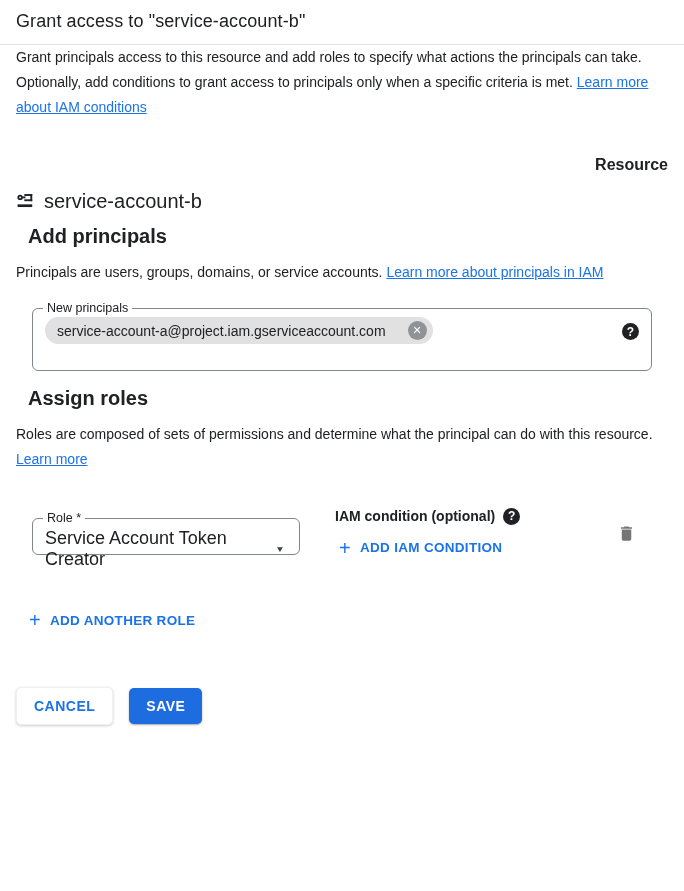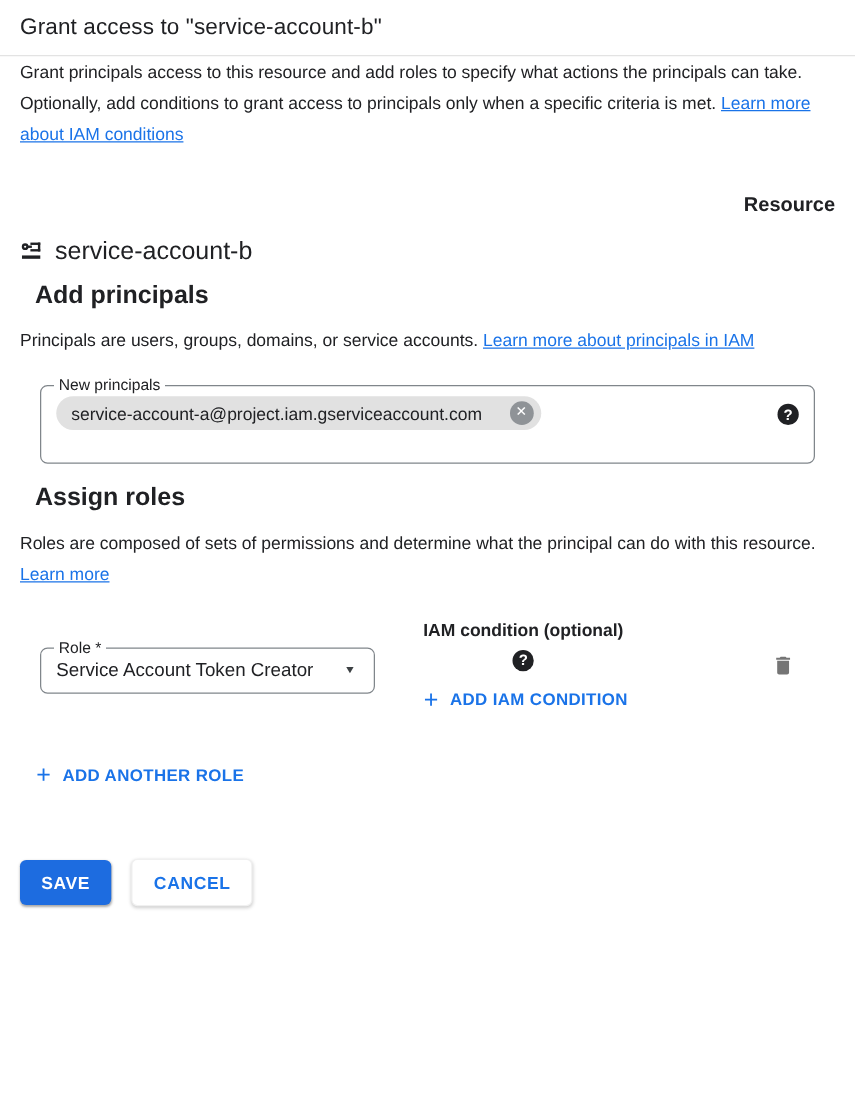--- a/index.html
+++ b/index.html
@@ -61,26 +61,26 @@
     flex: none;
   }
   .principals-body .help-badge { margin-left: auto; margin-top: 6px; }
 
   .mt-assign { margin-top: 42px; }
 
   .role-row { display: flex; align-items: center; margin-top: 23px; }
   .role-col1 { width: 300px; flex: none; }
   .role-select { height: 44px; cursor: pointer; }
   .role-select-body { display: flex; align-items: center; padding: 3px 0 0; }
-  .role-value { font-size: 15px; color: #202124; }
+  .role-value { font-size: 18px; color: #202124; }
   .dd-arrow { margin-left: auto; font-size: 10px; color: #3c4043; transform: scaleY(.85); padding-right: 2px; }
   .role-desc { margin: 9px 0 0; padding-left: 10px; font-size: 13px; line-height: 19px; color: #5f6368; width: 290px; }
 
   .role-col2 { margin-left: 19px; }
-  .cond-label-row { display: flex; align-items: center; gap: 8px; flex-direction: column; }
+  .cond-label-row { display: flex; align-items: center; gap: 8px; }
   .cond-label { font-size: 14px; font-weight: 700; color: #202124; }
   .text-btn {
     display: inline-flex; align-items: center; gap: 9px;
     border: none; background: transparent; cursor: pointer;
     color: #1a73e8; font-family: inherit;
     font-size: 13.5px; font-weight: 700; letter-spacing: .3px;
     padding: 0;
   }
   .plus-glyph { font-size: 20px; font-weight: 500; line-height: 1; color: #1a73e8; }
   .add-condition-btn { margin: 13px 0 0 4px; }
@@ -197,15 +197,15 @@
   </div>
 
   <button class="text-btn add-role-btn">
     <span class="plus-glyph">+</span>
     <span>ADD ANOTHER ROLE</span>
   </button>
 
 </div>
 
 <div class="footer">
+  <button class="btn btn-secondary">CANCEL</button>
   <button class="btn btn-primary">SAVE</button>
-  <button class="btn btn-secondary">CANCEL</button>
 </div>
 
 </body></html>

